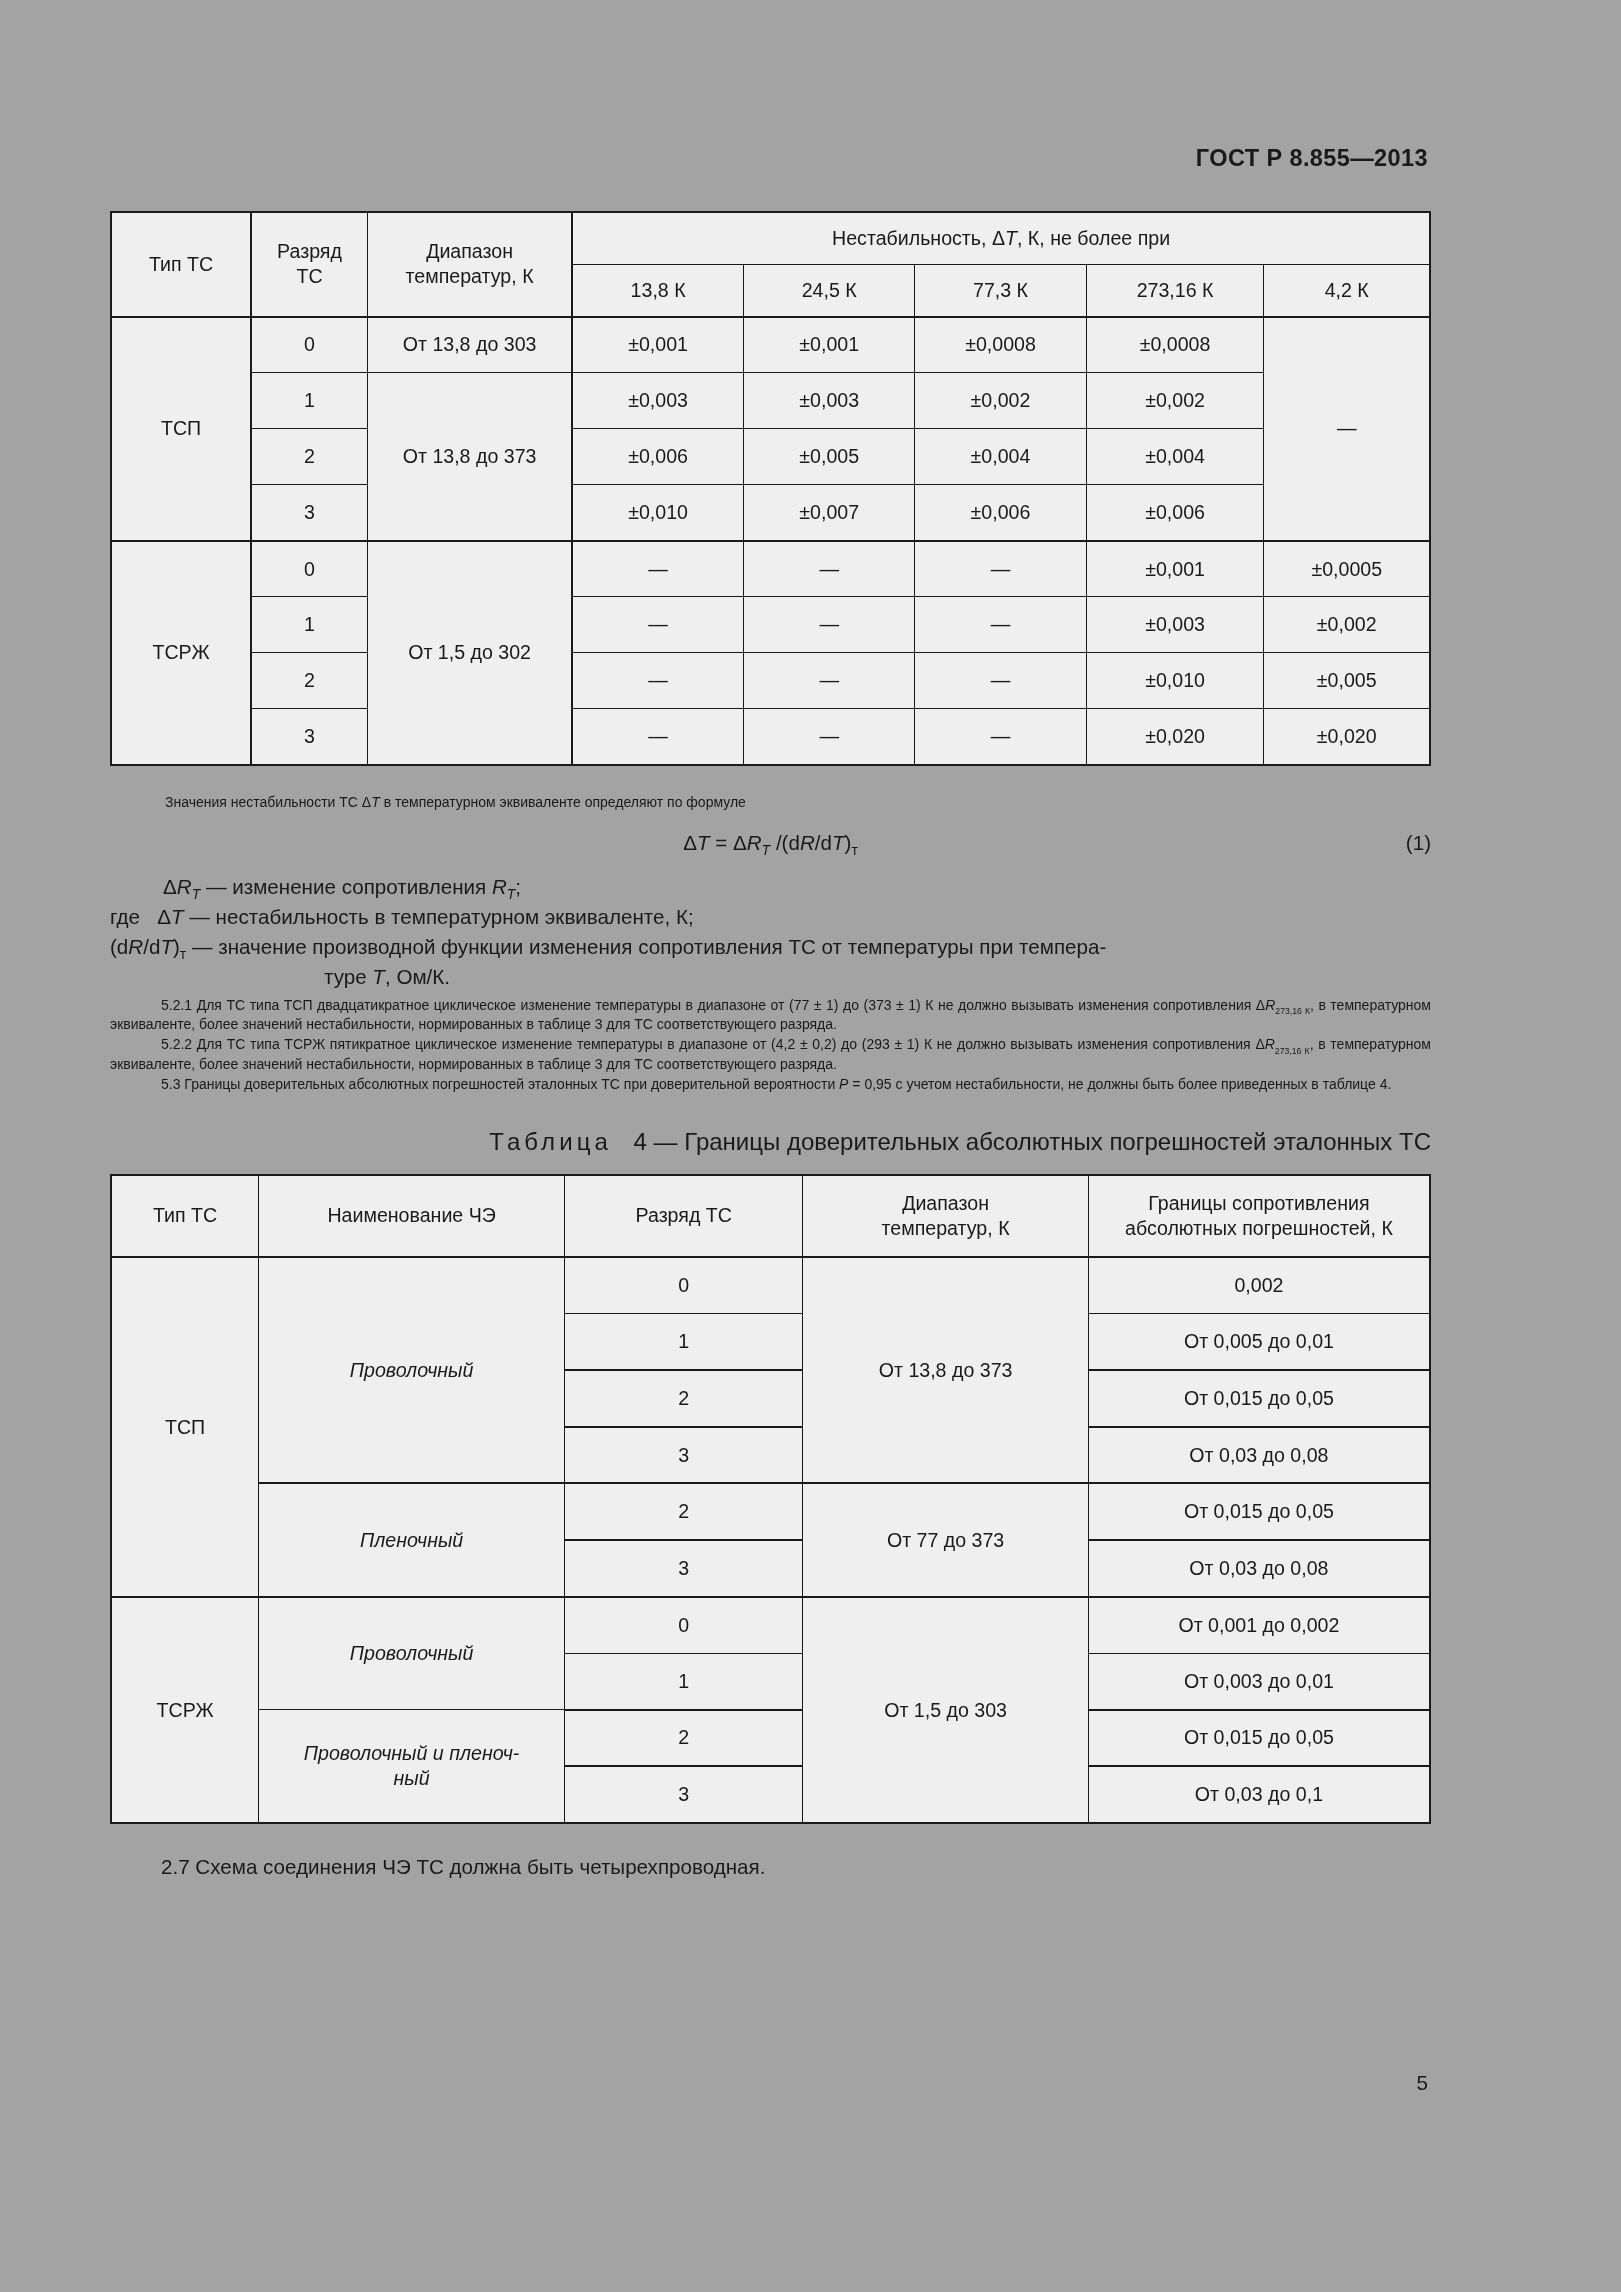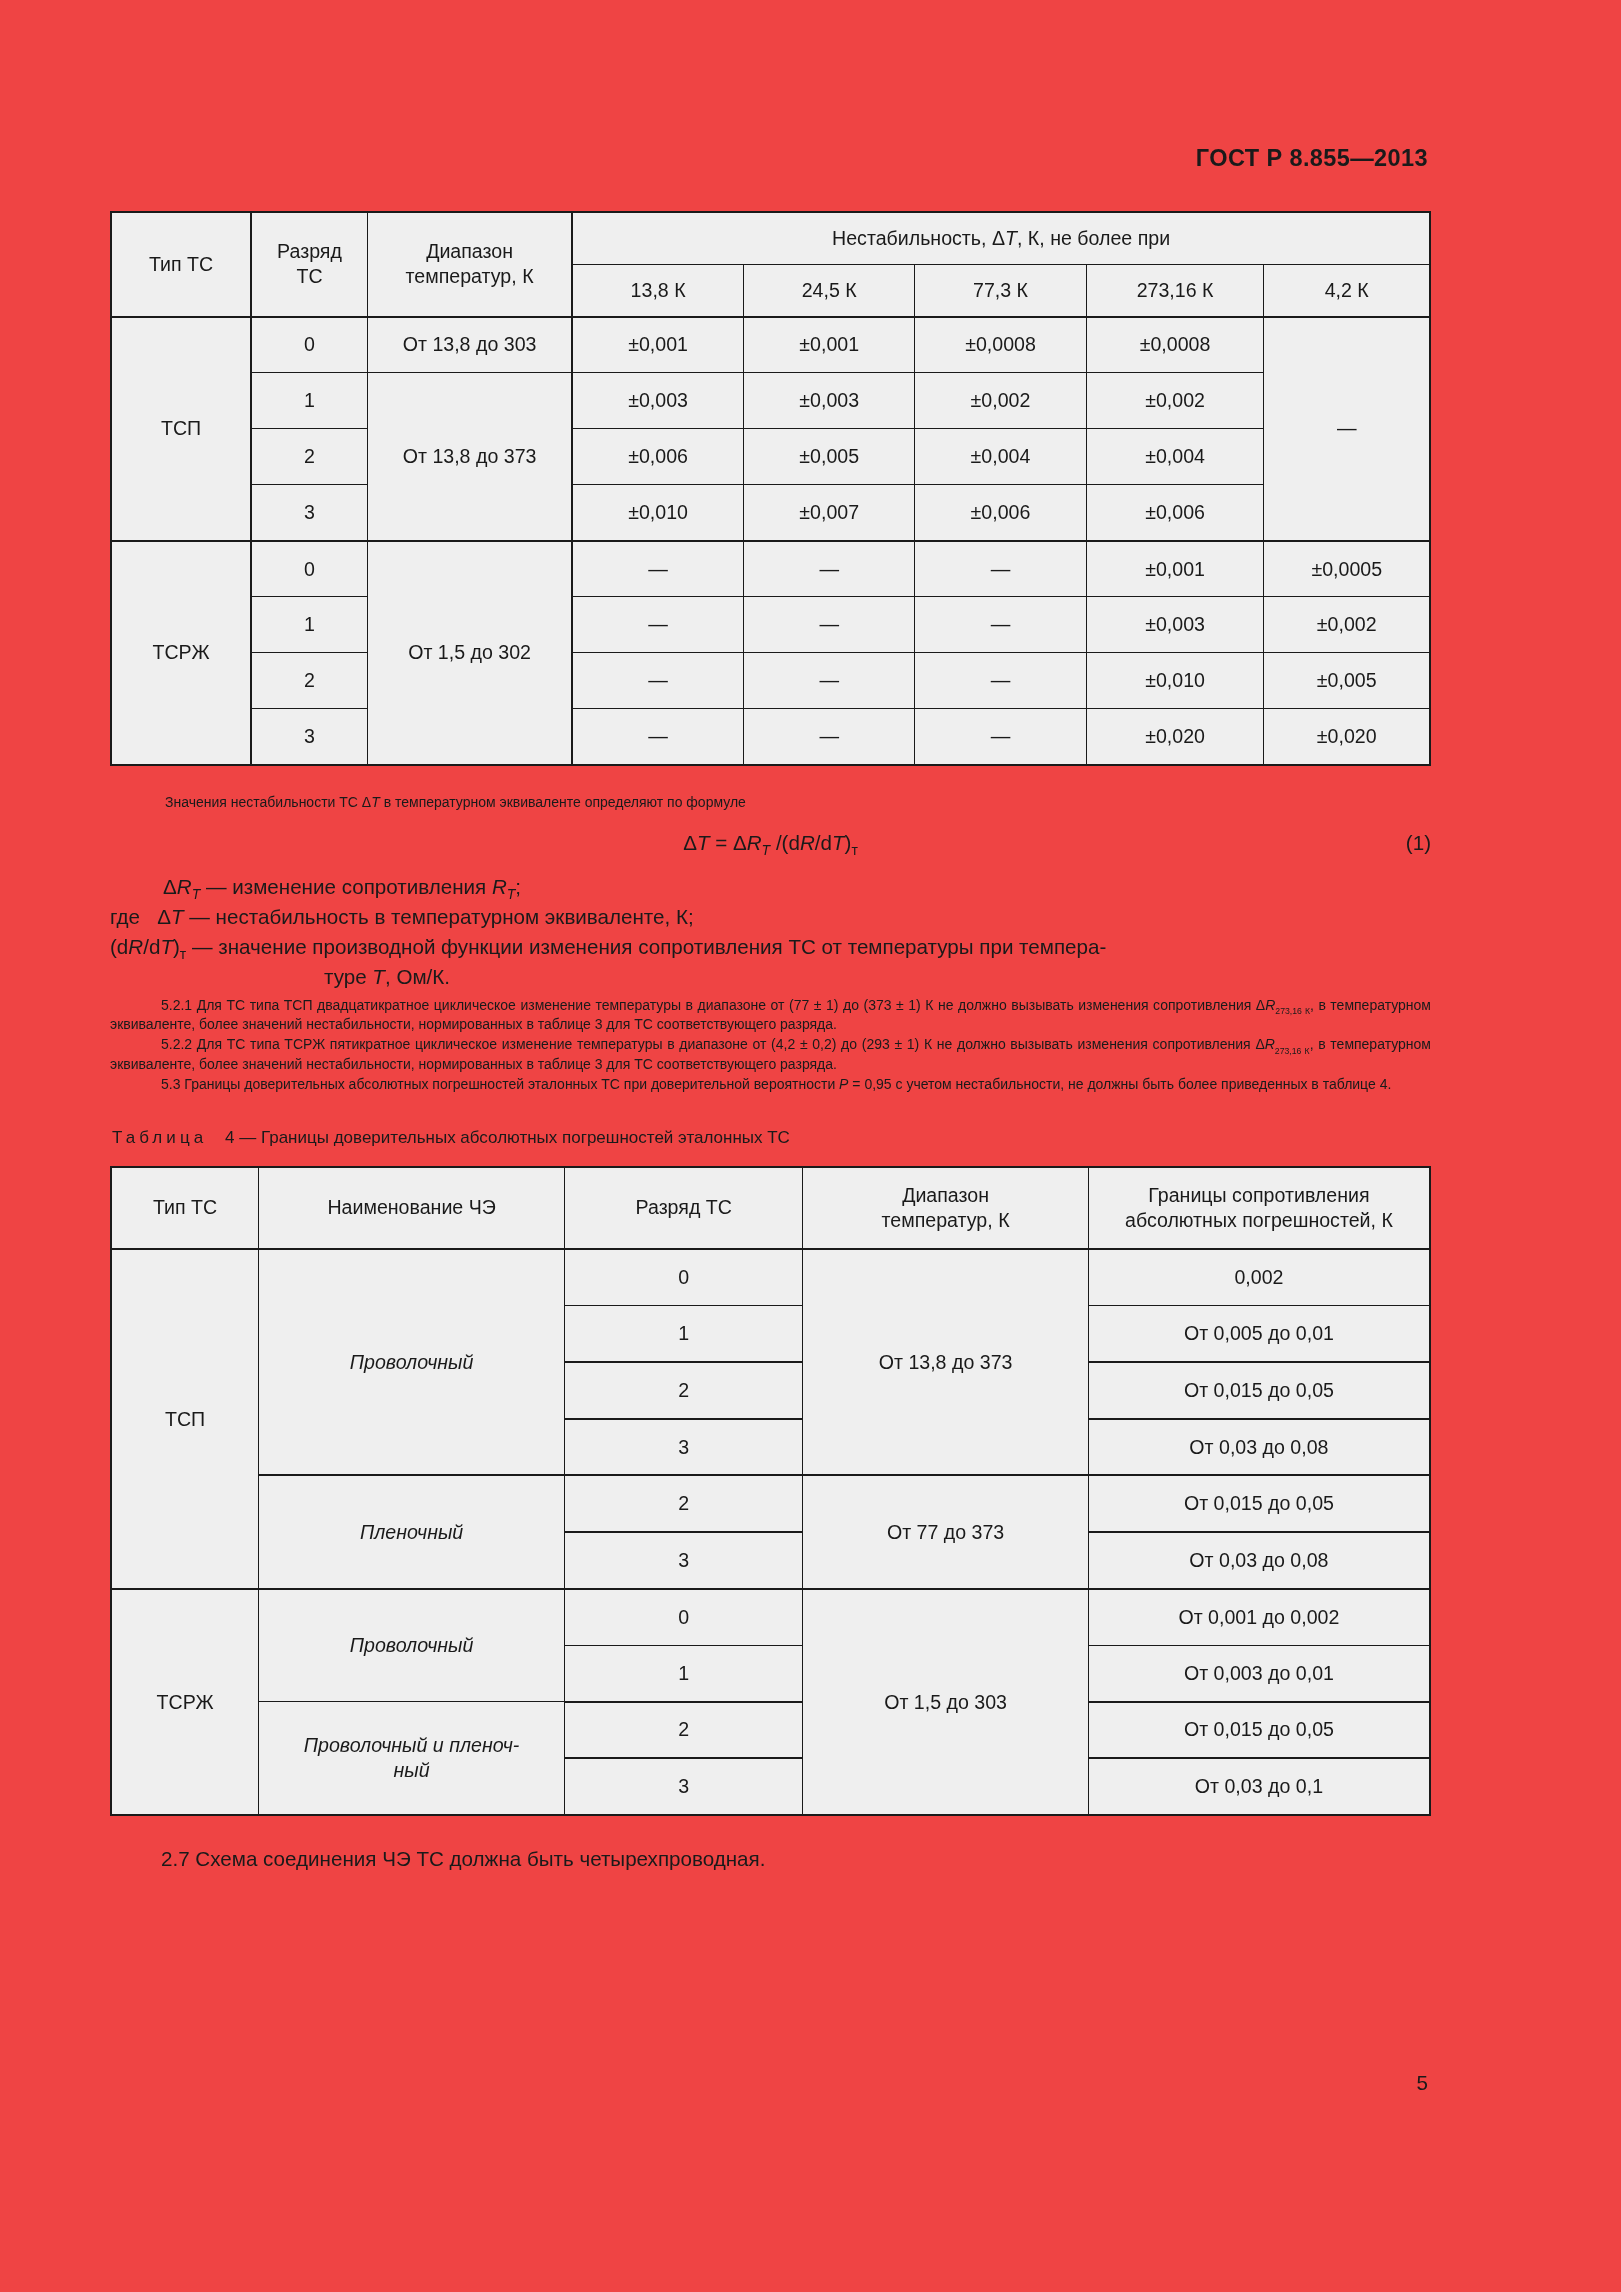--- a/index.html
+++ b/index.html
@@ -13,21 +13,21 @@
     position: relative;
     font-family: "Liberation Sans", sans-serif;
     color: #1a1a1a;
     -webkit-font-smoothing: antialiased;
   }
   .page {
     position: absolute;
     left: 0; top: 0;
     width: 1621px;
     height: 2293px;
-    background: #ef4444;
+    background: #a3a3a3;
   }
   .header-std {
     position: absolute;
     right: 193px;
     top: 145px;
     font-size: 23.5px;
     font-weight: bold;
     letter-spacing: 0.4px;
     white-space: nowrap;
   }
@@ -37,23 +37,24 @@
     top: 211px;
     width: 1321px;
   }
   .tbl-caption {
     font-size: 20.6px;
     letter-spacing: 4.1px;
     margin: 0 0 21.6px 2px;
   }
   .tbl-caption .nospace { letter-spacing: 0px; }
   .tbl-caption-4 {
-    font-size: 17px;
+    font-size: 24px;
     margin: 0 0 17.6px 2px;
     letter-spacing: 0px;
+    text-align: right;
   }
   .tbl-caption-4 .sp { letter-spacing: 4.1px; }
 
   table.gost {
     border-collapse: collapse;
     width: 1321px;
     table-layout: fixed;
     background: #efefef;
   }
   table.gost td, table.gost th {

